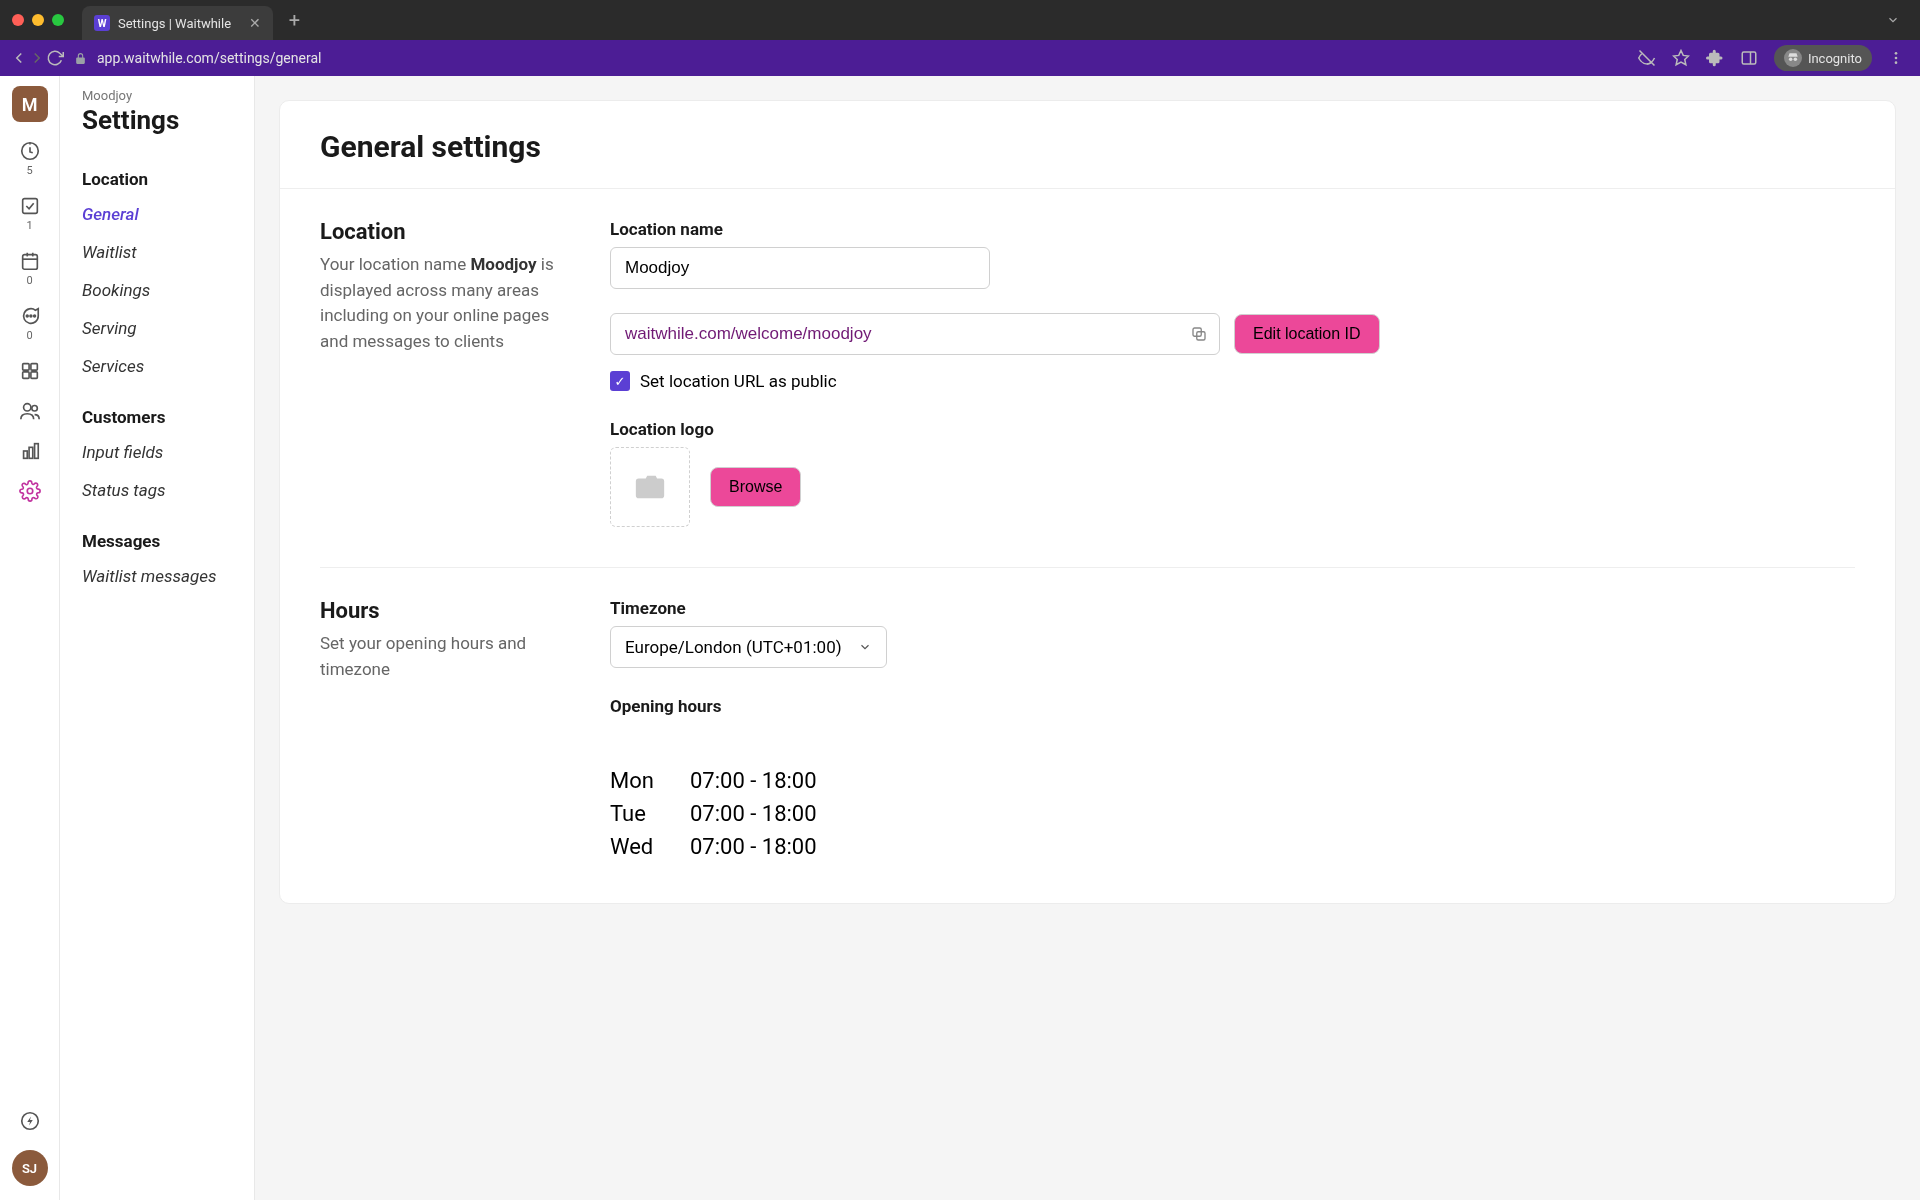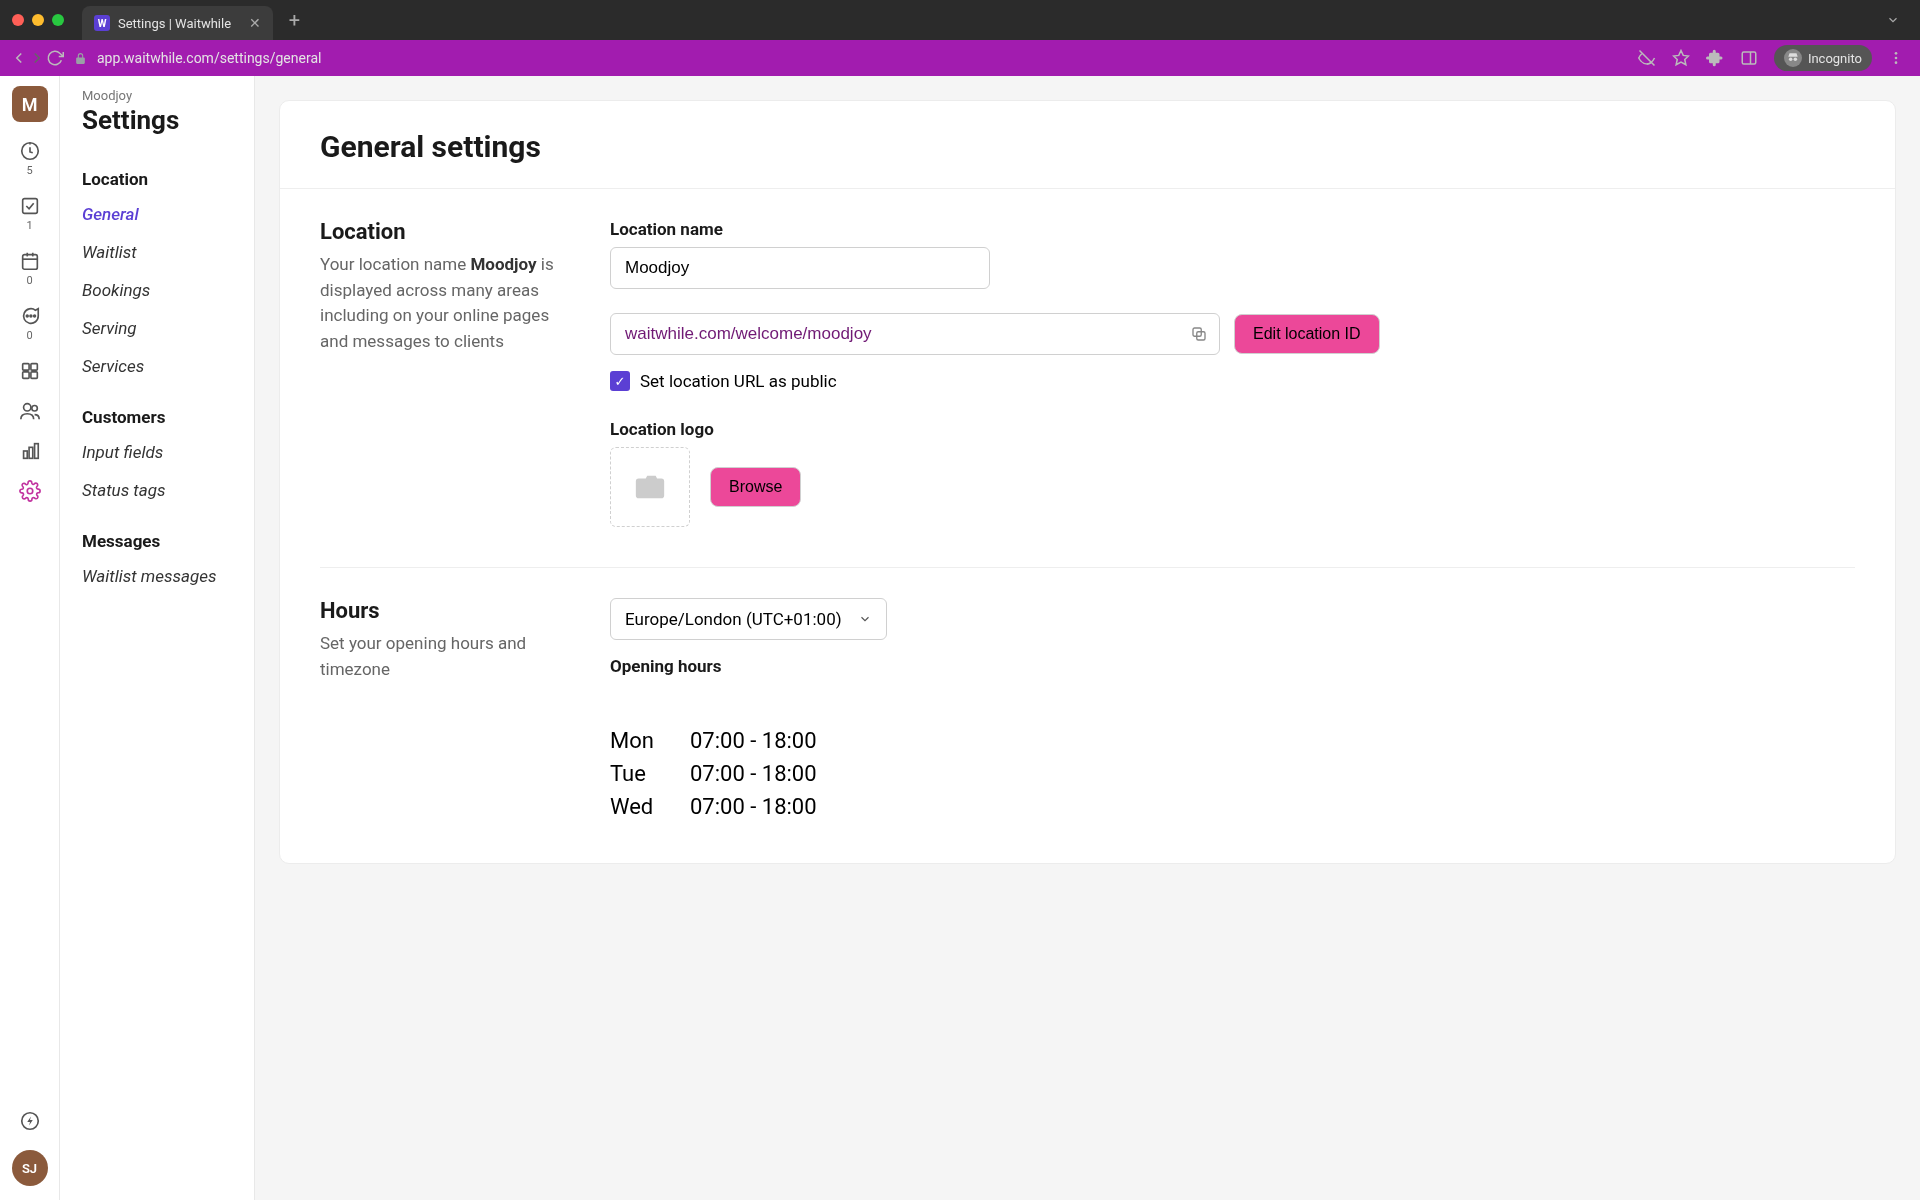--- a/index.html
+++ b/index.html
@@ -55,21 +55,21 @@
     .tab-close { color: #aaa; font-size: 14px; margin-left: 10px; cursor: pointer; }
     .new-tab { color: #aaa; font-size: 20px; margin-left: 16px; cursor: pointer; }
     .tab-chevron { margin-left: auto; color: #aaa; margin-right: 8px; }
     
     .nav-bar {
       height: 36px;
       display: flex;
       align-items: center;
       padding: 0 10px;
       gap: 0;
-      background: #a21caf;
+      background: #4c1d95;
     }
     .nav-icon { color: #bbb; font-size: 16px; cursor: pointer; }
     .nav-icon.disabled { color: #666; }
     .url-bar {
       flex: 1;
       display: flex;
       align-items: center;
       gap: 10px;
       padding: 0 10px;
     }
@@ -264,21 +264,21 @@
       display: flex; align-items: center; justify-content: center;
       color: #ccc; font-size: 30px;
     }
     .select {
       display: inline-flex; align-items: center; gap: 16px;
       padding: 10px 14px;
       border: 1px solid #d0d0d0;
       border-radius: 6px;
       font-size: 17px;
       cursor: pointer;
-      margin-bottom: 16px;
+      margin-bottom: 28px;
     }
     .hours-table { font-size: 22px; margin-top: 48px; }
     .hours-row { display: flex; gap: 30px; padding: 4px 0; }
     .hours-day { width: 50px; }
     
     svg { display: block; }
   </style>
 </head>
 <body>
 
@@ -536,20 +536,21 @@
       </div>
 
       <div class="divider-inner"></div>
 
       <div class="section-row">
         <div class="section-left">
           <div class="section-heading">Hours</div>
           <div class="section-desc">Set your opening hours and timezone</div>
         </div>
         <div class="section-right">
+          <div class="field-label">Timezone</div>
           <div class="select">
             <span>Europe/London (UTC+01:00)</span>
             <span>
               <svg width="14" height="14" viewBox="0 0 24 24" fill="none" stroke="#555" stroke-width="2">
                   <polyline points="6 9 12 15 18 9"></polyline>
                 </svg>
             </span>
           </div>
           
           <div class="field-label">Opening hours</div>

